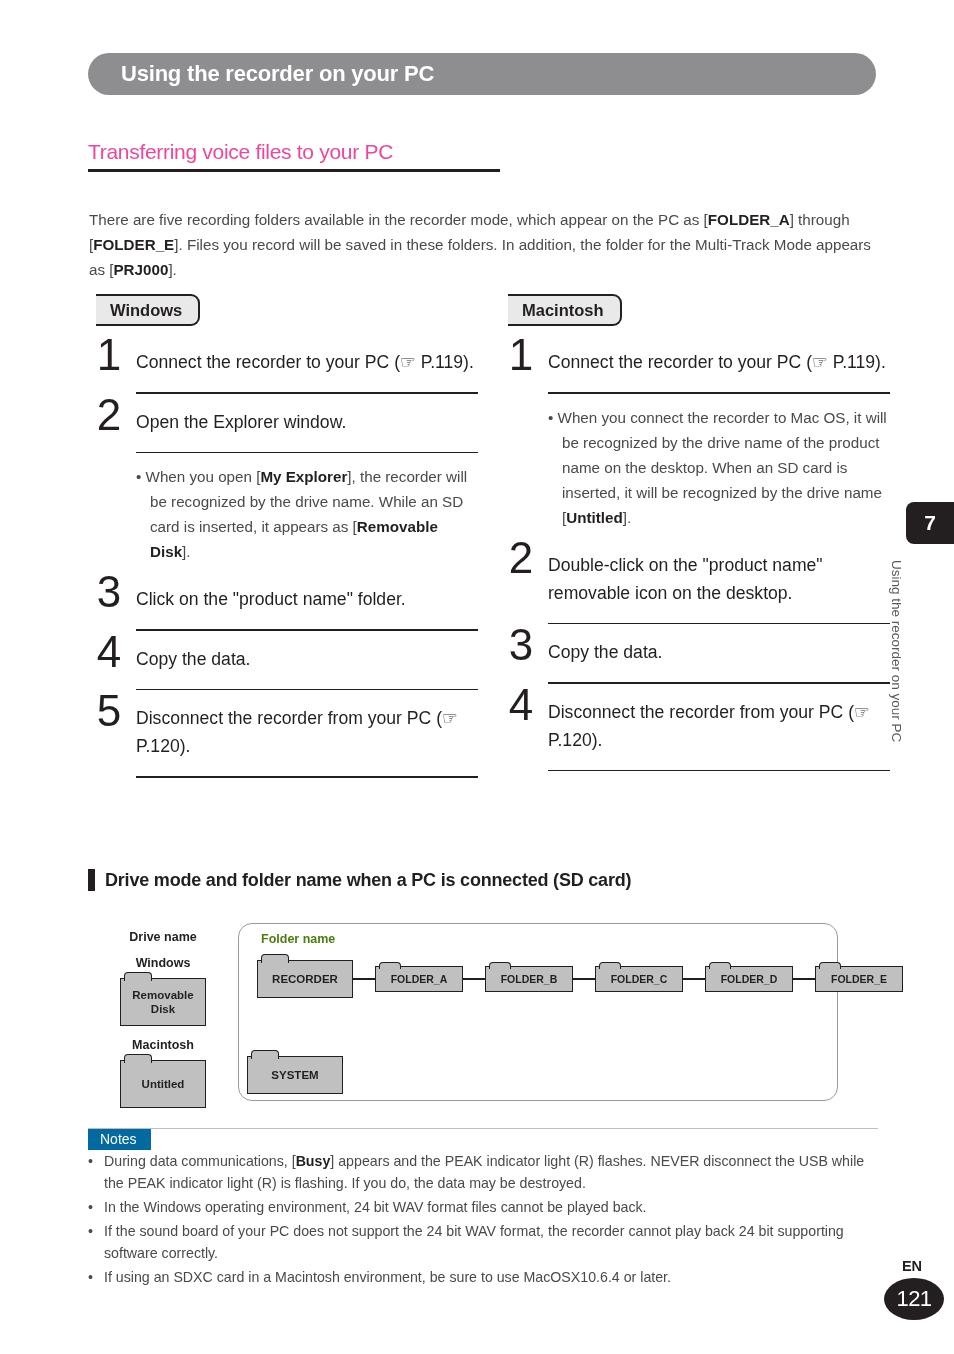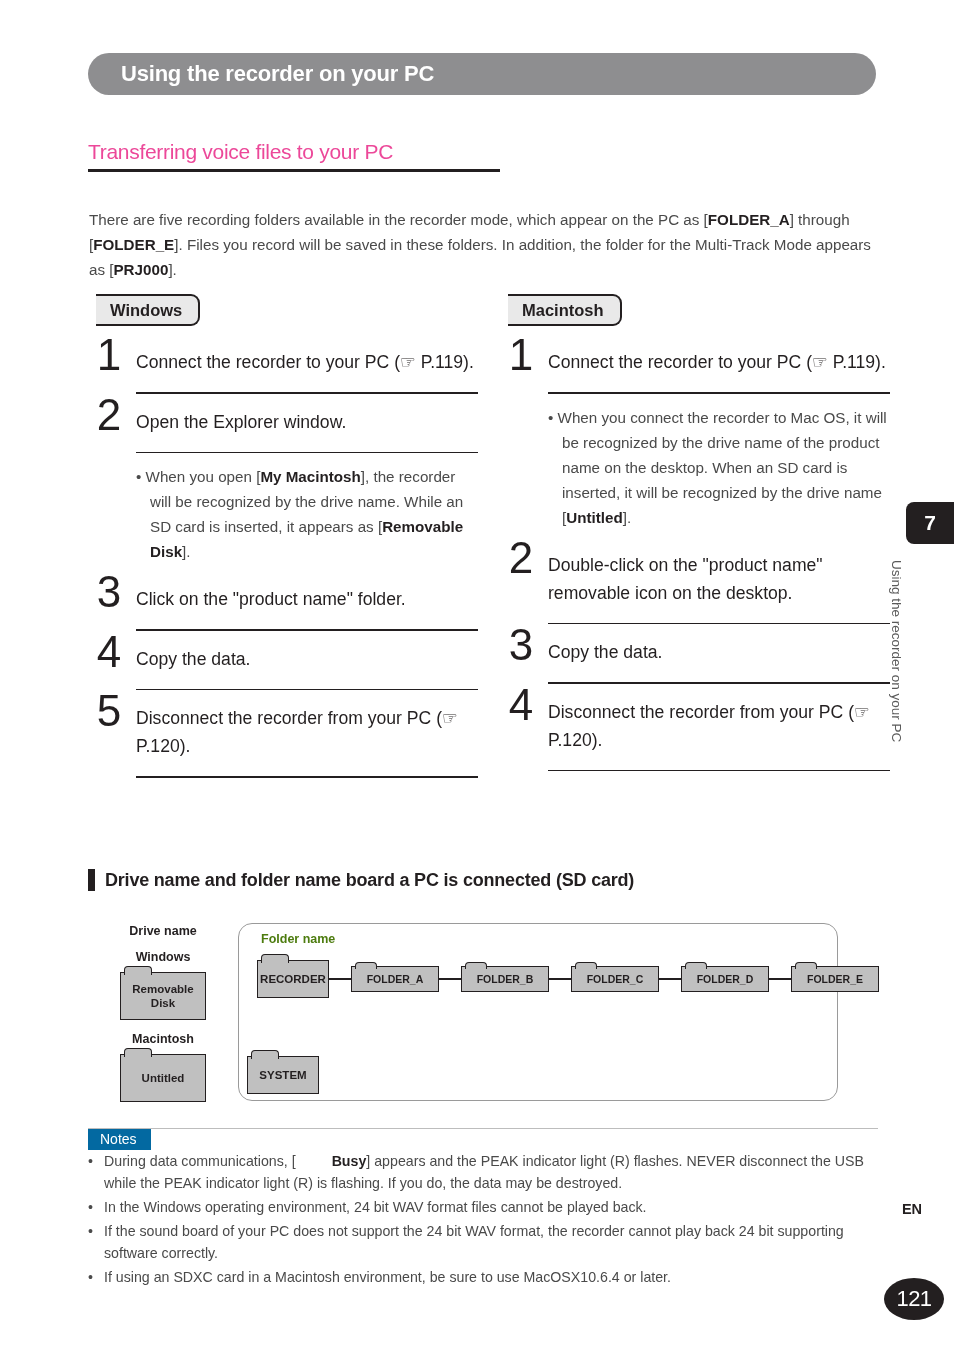--- a/index.html
+++ b/index.html
@@ -86,21 +86,21 @@
     position:absolute; left:88px; top:869px;
     display:flex; align-items:center;
   }
   .dia-head-bar { width:7px; height:22px; background:#231f20; margin-right:10px; }
   .dia-head-text { font-size:18px; font-weight:bold; color:#231f20; letter-spacing:-0.2px; }
 
   
   .diagram { position:absolute; left:88px; top:915px; width:790px; height:195px; }
 
   .drive-col { position:absolute; left:0; top:0; width:150px; text-align:center; }
-  .lbl-drive { font-size:12.5px; font-weight:bold; color:#231f20; margin-top:9px; }
+  .lbl-drive { font-size:12.5px; font-weight:bold; color:#231f20; margin-top:15px; }
   .lbl-os    { font-size:12.5px; font-weight:bold; color:#231f20; margin-top:12px; }
 
   
   .folder {
     position:relative; background:#c0c0c0; border:1.3px solid #231f20;
     display:flex; align-items:center; justify-content:center;
     font-size:11.5px; font-weight:bold; color:#231f20; text-align:center;
     line-height:14px;
   }
   .folder::before {
@@ -118,57 +118,57 @@
   .lbl-folder {
     position:absolute; left:22px; top:8px;
     font-size:12.5px; font-weight:bold; color:#4d7c0f;
   }
 
   .row { position:absolute; display:flex; align-items:center; }
   #row-recorder { left:18px; top:36px; }
   #row-mtr      { left:18px; top:84px; }
   #row-system   { left:8px; top:132px;border-radius:10px; }
 
-  .root-folder { width:72px; height:38px; }
+  .root-folder { width:96px; height:38px; }
   .child-folder { width:88px; height:26px; font-size:10.5px; }
   .child-folder::before { width:20px; height:6px; top:-5px; }
   .connector { width:22px; height:1.8px; background:#231f20; }
   .ellipsis { font-size:15px; color:#231f20; letter-spacing:2px; margin-left:8px; }
 
   
   .notes { position:absolute; left:88px; top:1128px; width:790px; }
   .notes-rule { height:1.2px; background:#bdbdbd; margin-bottom:0px; }
   .notes-badge {
     display:inline-block; background:#0369a1; color:#ffffff;
     font-size:14px; padding:2px 14px 3px 12px; 
   }
   .note-item {
     display:flex; font-size:14.2px; line-height:22px; color:#4a4a4a;
     margin-bottom:2px;
   }
   .note-dot { width:16px; flex:0 0 16px; }
-  .note-item b { color:#231f20; font-weight:bold;margin-left:36px; }
+  .note-item b { color:#231f20; font-weight:bold; }
 
   
   .side-tab {
     position:absolute; left:906px; top:502px; width:48px; height:42px;
     background:#231f20; border-radius:8px 0 0 8px;
     display:flex; align-items:center; justify-content:center;
     color:#ffffff; font-size:21px; font-weight:bold;
   }
   .side-text {
     position:absolute; left:904px; top:560px;
     width:260px;
     transform:rotate(90deg); transform-origin:0 0;
     font-size:13.5px; color:#5a5a5a; white-space:nowrap;
   }
 
   
   .foot-en {
-    position:absolute; left:890px; top:1201px; width:44px;
+    position:absolute; left:890px; top:1258px; width:44px;
     text-align:center; font-size:14.5px; font-weight:bold; color:#231f20;
   }
   .foot-page {
     position:absolute; left:884px; top:1278px;
     width:60px; height:42px; border-radius:50%;
     background:#231f20; color:#ffffff;
     display:flex; align-items:center; justify-content:center;
     font-size:22px; font-weight:normal; letter-spacing:-0.5px;
   }
 </style>
@@ -200,21 +200,21 @@
   </div>
 
   <div class="step">
     <div class="step-num">2</div>
     <div class="step-body">
       <div class="step-text">Open the Explorer window.</div>
       <div class="step-rule"></div>
     </div>
   </div>
 
-  <div class="bullet"><span class="bul-dot">•&nbsp;</span><span>When you open [</span><b>My Macintosh</b><span>], the recorder will be recognized by the drive name. While an SD card is inserted, it appears as [</span><b>Removable Disk</b><span>].</span></div>
+  <div class="bullet"><span class="bul-dot">•&nbsp;</span><span>When you open [</span><b>My Explorer</b><span>], the recorder will be recognized by the drive name. While an SD card is inserted, it appears as [</span><b>Removable Disk</b><span>].</span></div>
 
   <div class="step">
     <div class="step-num">3</div>
     <div class="step-body">
       <div class="step-text">Click on the "product name" folder.</div>
       <div class="step-rule"></div>
     </div>
   </div>
 
   <div class="step">
@@ -268,21 +268,21 @@
     <div class="step-body">
       <div class="step-text">Disconnect the recorder from your PC (☞ P.120).</div>
       <div class="step-rule"></div>
     </div>
   </div>
 
 </div>
 
 <div class="dia-head">
   <div class="dia-head-bar"></div>
-  <div class="dia-head-text">Drive name and folder name board a PC is connected (SD card)</div>
+  <div class="dia-head-text">Drive mode and folder name when a PC is connected (SD card)</div>
 </div>
 
 <div class="diagram">
 
   <div class="drive-col">
     <div class="lbl-drive">Drive name</div>
     <div class="lbl-os">Windows</div>
     <div class="folder drive-folder">Removable Disk</div>
     <div class="lbl-os">Macintosh</div>
     <div class="folder drive-folder">Untitled</div>

